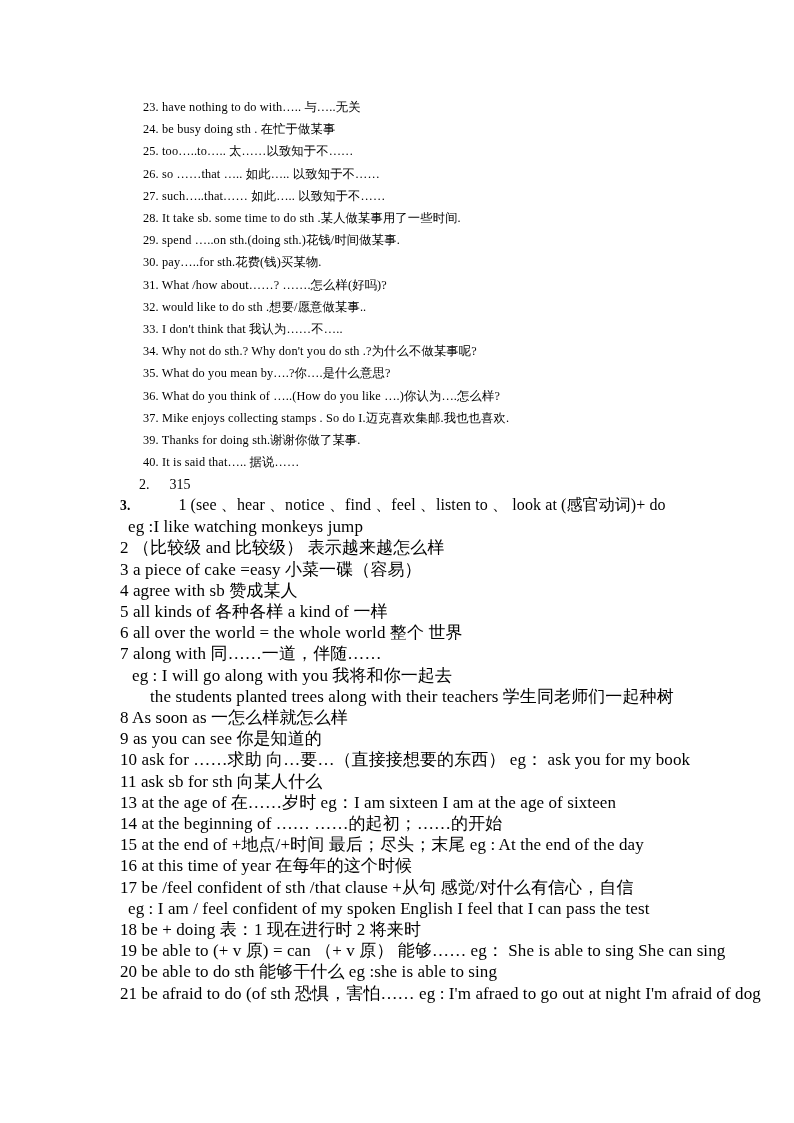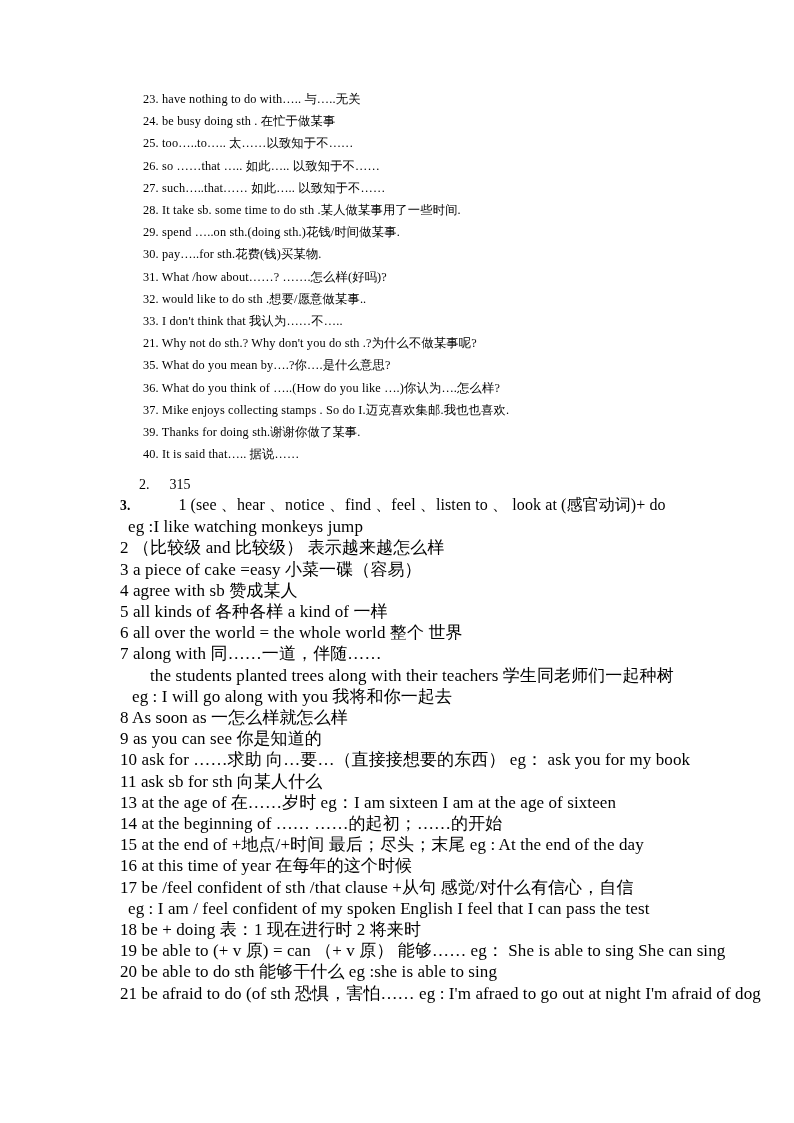--- a/index.html
+++ b/index.html
@@ -24,21 +24,21 @@
     top: 0;
     width: 794px;
     height: 1123px;
     background: #ffffff;
   }
 
   
   .block-top {
     position: absolute;
     left: 143px;
-    top: 88px;
+    top: 96px;
     width: 600px;
   }
   .block-top .line {
     font-size: 12.3px;
     line-height: 22.2px;
     white-space: nowrap;
     letter-spacing: 0.15px;
   }
 
   
@@ -87,21 +87,21 @@
     <div class="line">24. be busy doing sth . 在忙于做某事</div>
     <div class="line">25. too…..to….. 太……以致知于不……</div>
     <div class="line">26. so ……that ….. 如此….. 以致知于不……</div>
     <div class="line">27. such…..that…… 如此….. 以致知于不……</div>
     <div class="line">28. It take sb. some time to do sth .某人做某事用了一些时间.</div>
     <div class="line">29. spend …..on sth.(doing sth.)花钱/时间做某事.</div>
     <div class="line">30. pay…..for sth.花费(钱)买某物.</div>
     <div class="line">31. What /how about……? …….怎么样(好吗)?</div>
     <div class="line">32. would like to do sth .想要/愿意做某事..</div>
     <div class="line">33. I don't think that 我认为……不…..</div>
-    <div class="line">21. Why not do sth.? Why don't you do sth .?为什么不做某事呢?</div>
+    <div class="line">34. Why not do sth.? Why don't you do sth .?为什么不做某事呢?</div>
     <div class="line">35. What do you mean by….?你….是什么意思?</div>
     <div class="line">36. What do you think of …..(How do you like ….)你认为….怎么样?</div>
     <div class="line">37. Mike enjoys collecting stamps . So do I.迈克喜欢集邮.我也也喜欢.</div>
     <div class="line">39. Thanks for doing sth.谢谢你做了某事.</div>
     <div class="line">40. It is said that….. 据说……</div>
   </div>
 
   <div class="line-315">
     <span class="num">2.</span><span>315</span>
   </div>
@@ -110,22 +110,22 @@
     <div class="line heading3">
       <span>3.</span><span style="display:inline-block;width:48px"></span><span class="body">1 (see 、hear 、notice 、find 、feel 、listen to 、 look  at (感官动词)+  do</span>
     </div>
     <div class="line indent3">eg :I  like   watching  monkeys  jump</div>
     <div class="line">2 （比较级 and 比较级） 表示越来越怎么样</div>
     <div class="line">3 a piece of cake =easy  小菜一碟（容易）</div>
     <div class="line">4 agree with sb  赞成某人</div>
     <div class="line">5 all kinds of  各种各样   a kind of   一样</div>
     <div class="line">6 all over the world = the whole world   整个 世界</div>
     <div class="line">7 along with  同……一道，伴随……</div>
+    <div class="line indent1">eg : I will go along with you  我将和你一起去</div>
     <div class="line indent2">the students planted trees along with their teachers  学生同老师们一起种树</div>
-    <div class="line indent1">eg : I will go along with you  我将和你一起去</div>
     <div class="line">8 As soon as  一怎么样就怎么样</div>
     <div class="line">9 as you can see  你是知道的</div>
     <div class="line">10 ask for ……求助  向…要…（直接接想要的东西） eg： ask you for my book</div>
     <div class="line">11 ask sb for sth  向某人什么</div>
     <div class="line">13 at the age of  在……岁时    eg：I am sixteen    I am at the age of sixteen</div>
     <div class="line">14 at the beginning of ……   ……的起初；……的开始</div>
     <div class="line">15 at the end of +地点/+时间  最后；尽头；末尾   eg : At the end of the day</div>
     <div class="line">16 at this time of year  在每年的这个时候</div>
     <div class="line">17 be /feel confident of sth /that clause +从句  感觉/对什么有信心，自信</div>
     <div class="line indent3">eg : I am / feel confident of my spoken English  I feel that I can pass the test</div>

